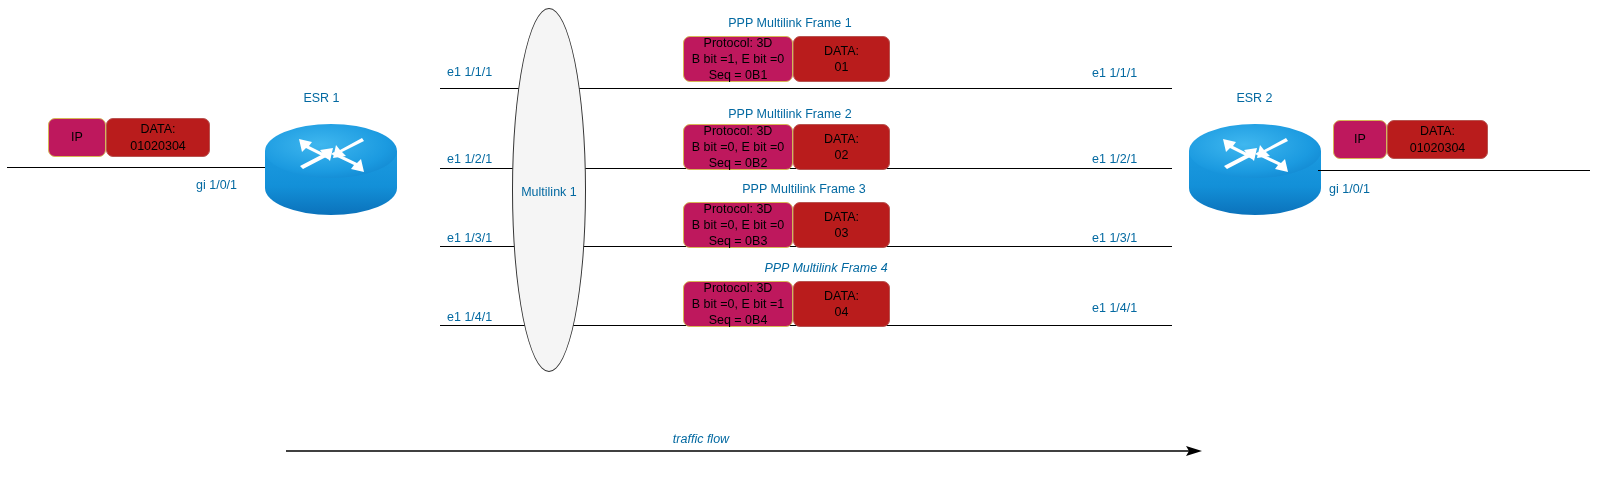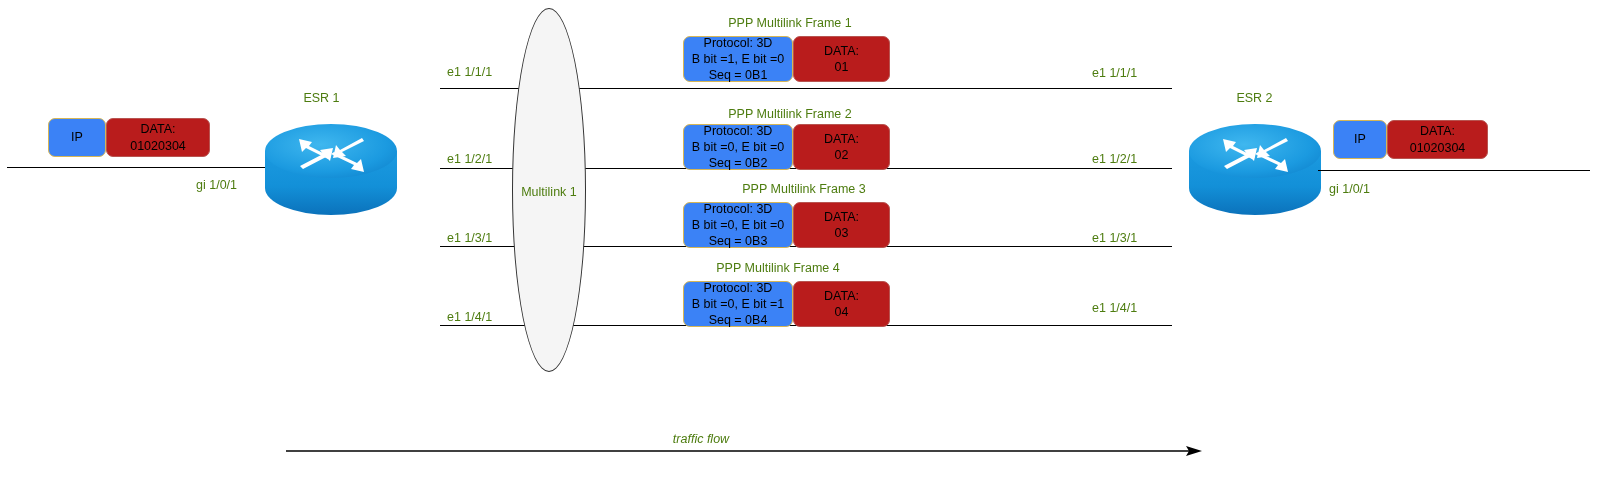--- a/index.html
+++ b/index.html
@@ -16,21 +16,21 @@
     width: 1603px;
     height: 480px;
     overflow: hidden;
     background: #ffffff;
   }
   .abs { position: absolute; }
 
   
   .lbl {
     font-size: 12.5px;
-    color: #4d7c0f;
+    color: #0369a1;
     white-space: nowrap;
     line-height: 1.25;
   }
   .lbl-c { text-align: center; }
 
   
   .hline {
     background: #000000;
     height: 1px;
   }
@@ -41,21 +41,21 @@
     border-radius: 7px;
     display: flex;
     align-items: center;
     justify-content: center;
     text-align: center;
     font-size: 12.5px;
     line-height: 1.3;
     white-space: pre-line;
   }
   .pkt-yellow {
-    background: #3b82f6;
+    background: #be185d;
     border: 1px solid #d6b656;
   }
   .pkt-pink {
     background: #b91c1c;
     border: 1px solid #b85450;
   }
 
   
   .ellipse {
     border-radius: 50%;
@@ -148,21 +148,21 @@
   <div class="abs pkt pkt-pink" style="left:793px; top:124px; width:97px; height:46px;">DATA:
 02</div>
 
   <div class="abs lbl lbl-c" style="left:690px; top:182px; width:228px;">PPP Multilink Frame 3</div>
   <div class="abs pkt pkt-yellow" style="left:683px; top:202px; width:110px; height:46px;">Protocol: 3D
 B bit =0, E bit =0
 Seq = 0B3</div>
   <div class="abs pkt pkt-pink" style="left:793px; top:202px; width:97px; height:46px;">DATA:
 03</div>
 
-  <div class="abs lbl lbl-c" style="left:664px; top:261px; width:228px;">PPP Multilink Frame 4</div>
+  <div class="abs lbl lbl-c" style="left:712px; top:261px; width:228px;font-style:italic;">PPP Multilink Frame 4</div>
   <div class="abs pkt pkt-yellow" style="left:683px; top:281px; width:110px; height:46px;">Protocol: 3D
 B bit =0, E bit =1
 Seq = 0B4</div>
   <div class="abs pkt pkt-pink" style="left:793px; top:281px; width:97px; height:46px;">DATA:
 04</div>
 
   <div class="abs lbl lbl-c" style="left:1186px; top:91px; width:137px;">ESR 2</div>
 
   <div class="abs router" style="left:1186px; top:118px; width:138px; height:104px;">
     <svg viewBox="0 0 138 104" width="138" height="104" aria-hidden="true">

